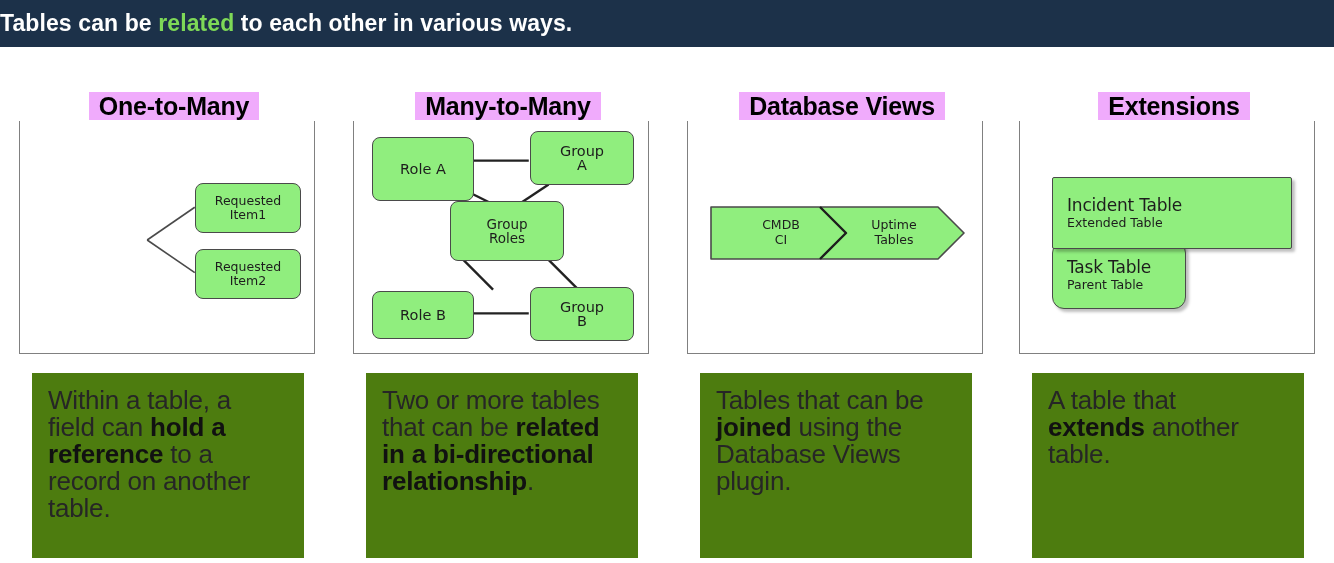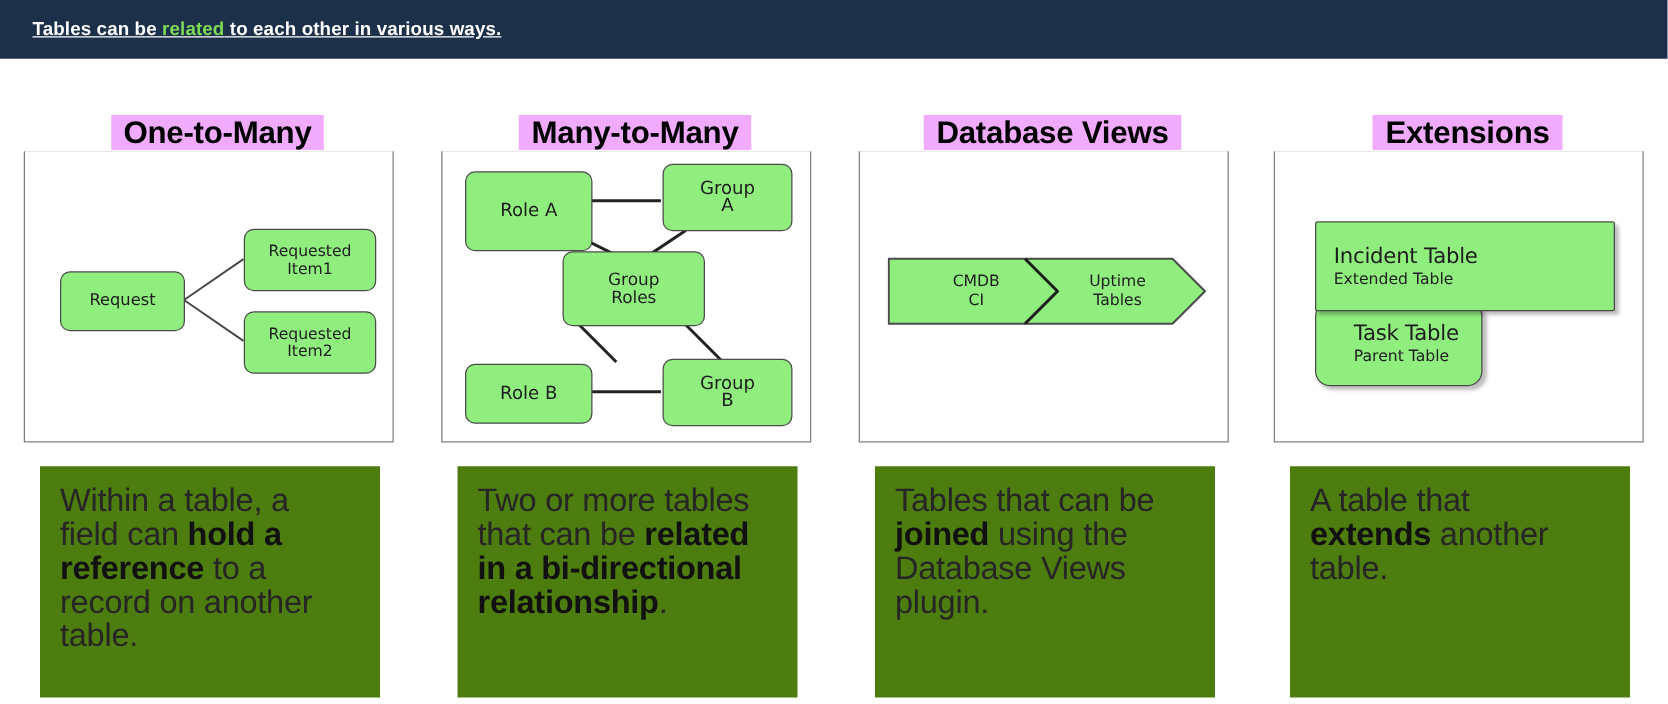--- a/index.html
+++ b/index.html
@@ -22,27 +22,25 @@
     position: absolute;
     left: 0; top: 0;
     width: 1334px;
     height: 47px;
     background: #1c3149;
     box-sizing: border-box;
     display: flex;
     align-items: center;
   }
   .header-title {
-    margin-left: 26px;
-    font-size: 15px;
+    font-size: 23px;
     font-weight: bold;
     color: #ffffff;
     letter-spacing: .1px;
     white-space: nowrap;
-    text-decoration: underline;
   }
   .header-title .hl { color: #7ed957; }
 
   
   .columns {
     position: absolute;
     left: 0; top: 47px;
     width: 1334px;
     height: 516px;
   }
@@ -152,21 +150,21 @@
     align-items: flex-start; justify-content: center;
     padding-left: 14px;
     text-align: left;
     border-radius: 2px;
     box-shadow: 3px 3px 3px rgba(0,0,0,.25);
     z-index: 4;
   }
   .n-task {
     left: 32px; top: 120px; width: 134px; height: 68px;
     align-items: flex-start; justify-content: center;
-    padding-left: 30px;
+    padding-left: 14px;
     text-align: left;
     border-radius: 12px;
     box-shadow: 3px 3px 3px rgba(0,0,0,.25);
     z-index: 3;
   }
   .ext-main { font-size: 17px; line-height: 20px; letter-spacing: -.2px; }
   .ext-sub  { font-size: 12.5px; line-height: 16px; }
 
   
   .caption {
@@ -196,23 +194,20 @@
 
   <div class="column col-0">
     <div class="panel-title"><span>One-to-Many</span></div>
 
     <div class="panel-frame">
       <svg class="diagram" viewBox="0 0 296 234">
         <line x1="128" y1="120" x2="176" y2="87" stroke="#4a4a4a" stroke-width="1.6"></line>
         <line x1="128" y1="120" x2="176" y2="153" stroke="#4a4a4a" stroke-width="1.6"></line>
       </svg>
 
-      <div class="node n-request">
-        <span>Request</span>
-      </div>
       <div class="node n-item1">
         <span>Requested</span>
         <span class="l2">Item1</span>
       </div>
       <div class="node n-item2">
         <span>Requested</span>
         <span class="l2">Item2</span>
       </div>
     </div>
 

